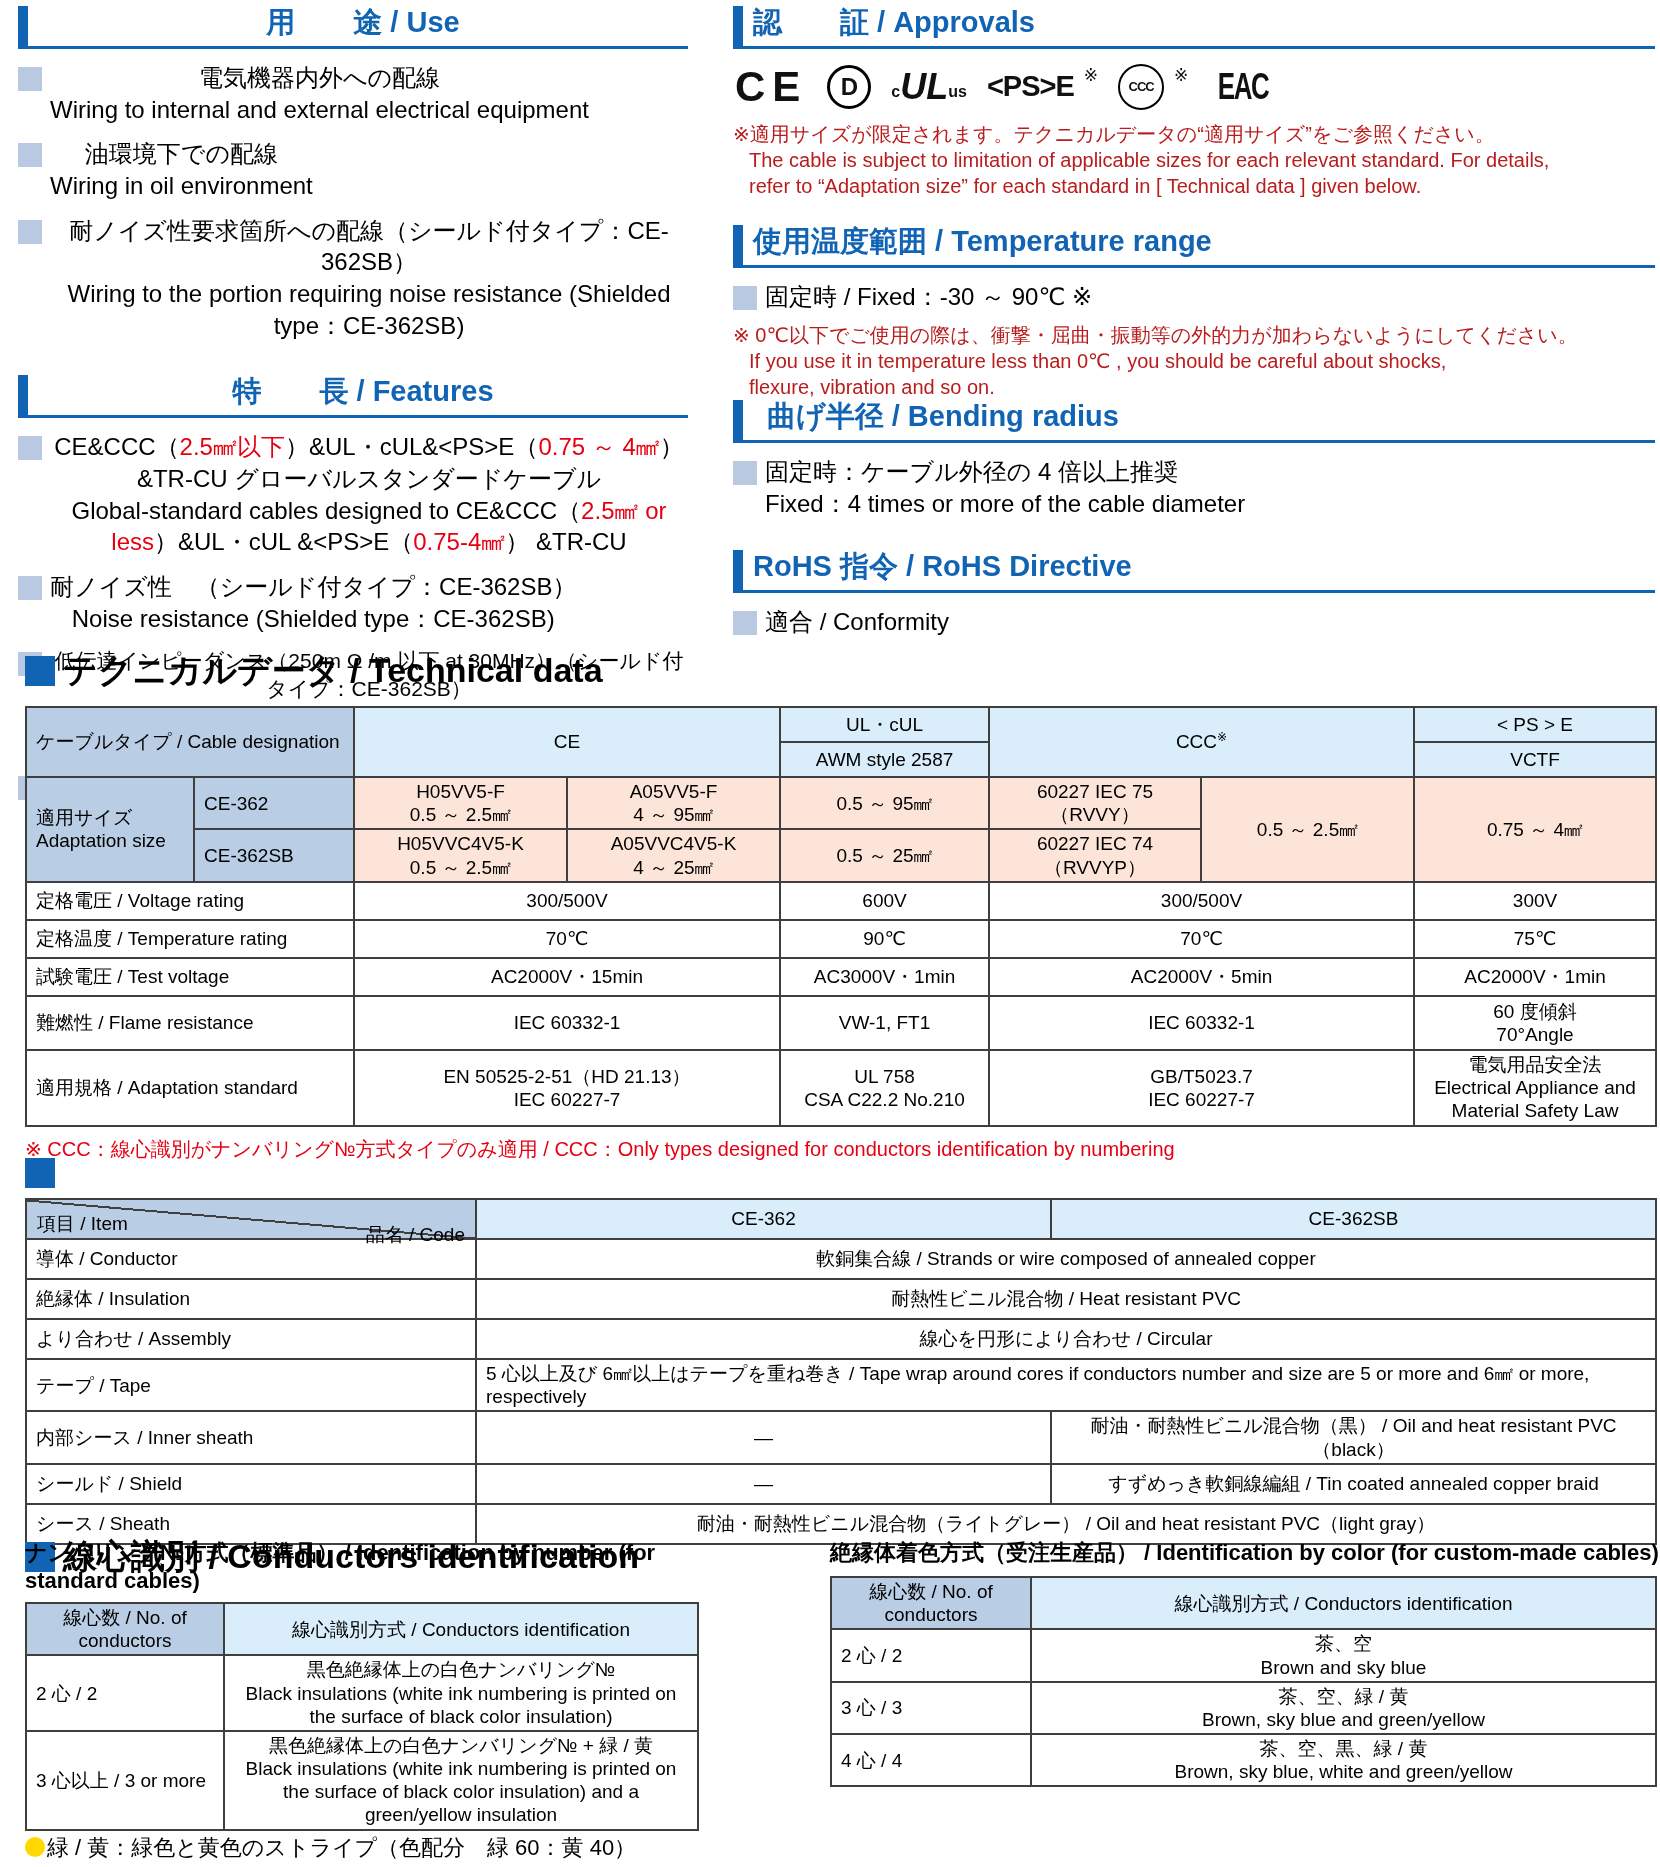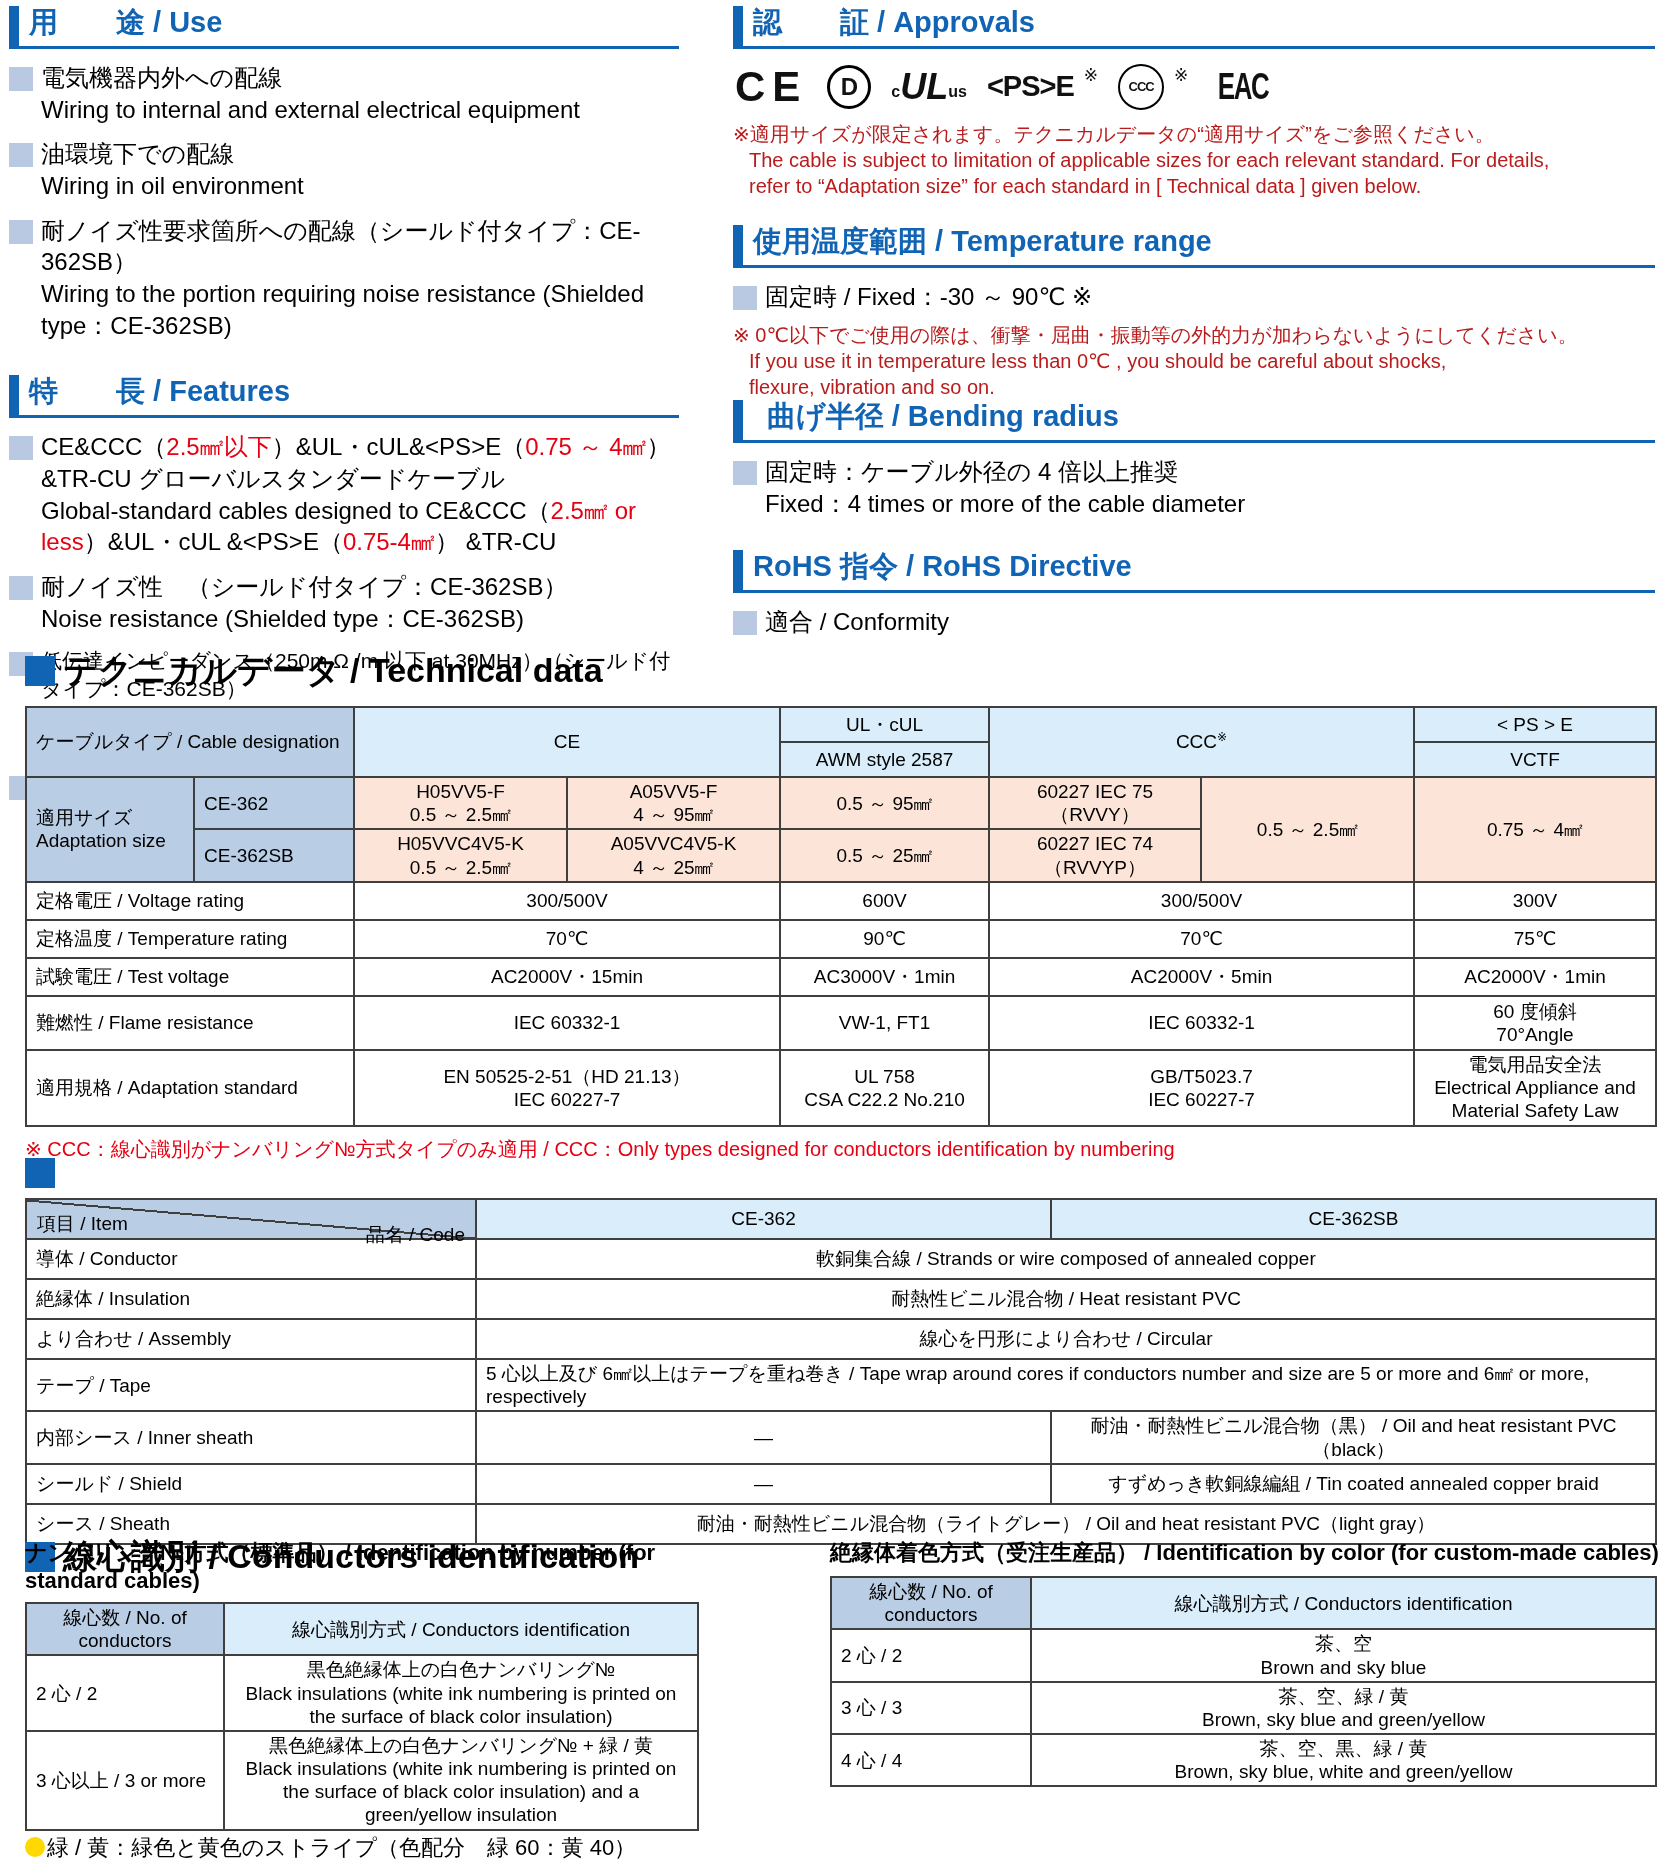--- a/index.html
+++ b/index.html
@@ -17,21 +17,21 @@
 
   
   .bullet-item{display:flex;margin-top:13px;}
   .sq-bullet{flex:0 0 24px;height:24px;background:#b9c9e2;margin:5px 8px 0 0;}
   .bi-text{font-size:24px;line-height:1.32;color:#000;}
   .red{color:#e60012;}
   .note-red{color:#b91c1c;font-size:20px;line-height:1.3;margin-top:10px;}
   .note-red .ind{padding-left:16px;}
 
   
-  .col-left{position:absolute;left:9px;top:6px;width:670px;}
+  .col-left{position:absolute;left:18px;top:6px;width:670px;text-align:center;}
   .col-right{position:absolute;left:733px;top:6px;width:922px;}
 
   
   .marks{display:flex;align-items:center;gap:20px;margin:14px 0 2px 2px;height:48px;}
   .mark-ce{font-size:42px;font-weight:700;letter-spacing:7px;}
   .mark-d{width:38px;height:38px;border:3px solid #000;border-radius:50%;display:flex;
           align-items:center;justify-content:center;font-weight:700;font-size:24px;}
   .mark-ul{display:flex;align-items:flex-end;font-weight:800;}
   .ul-c{font-size:16px;line-height:1;margin-bottom:3px;}
   .ul-main{font-size:36px;line-height:.9;font-style:italic;}

